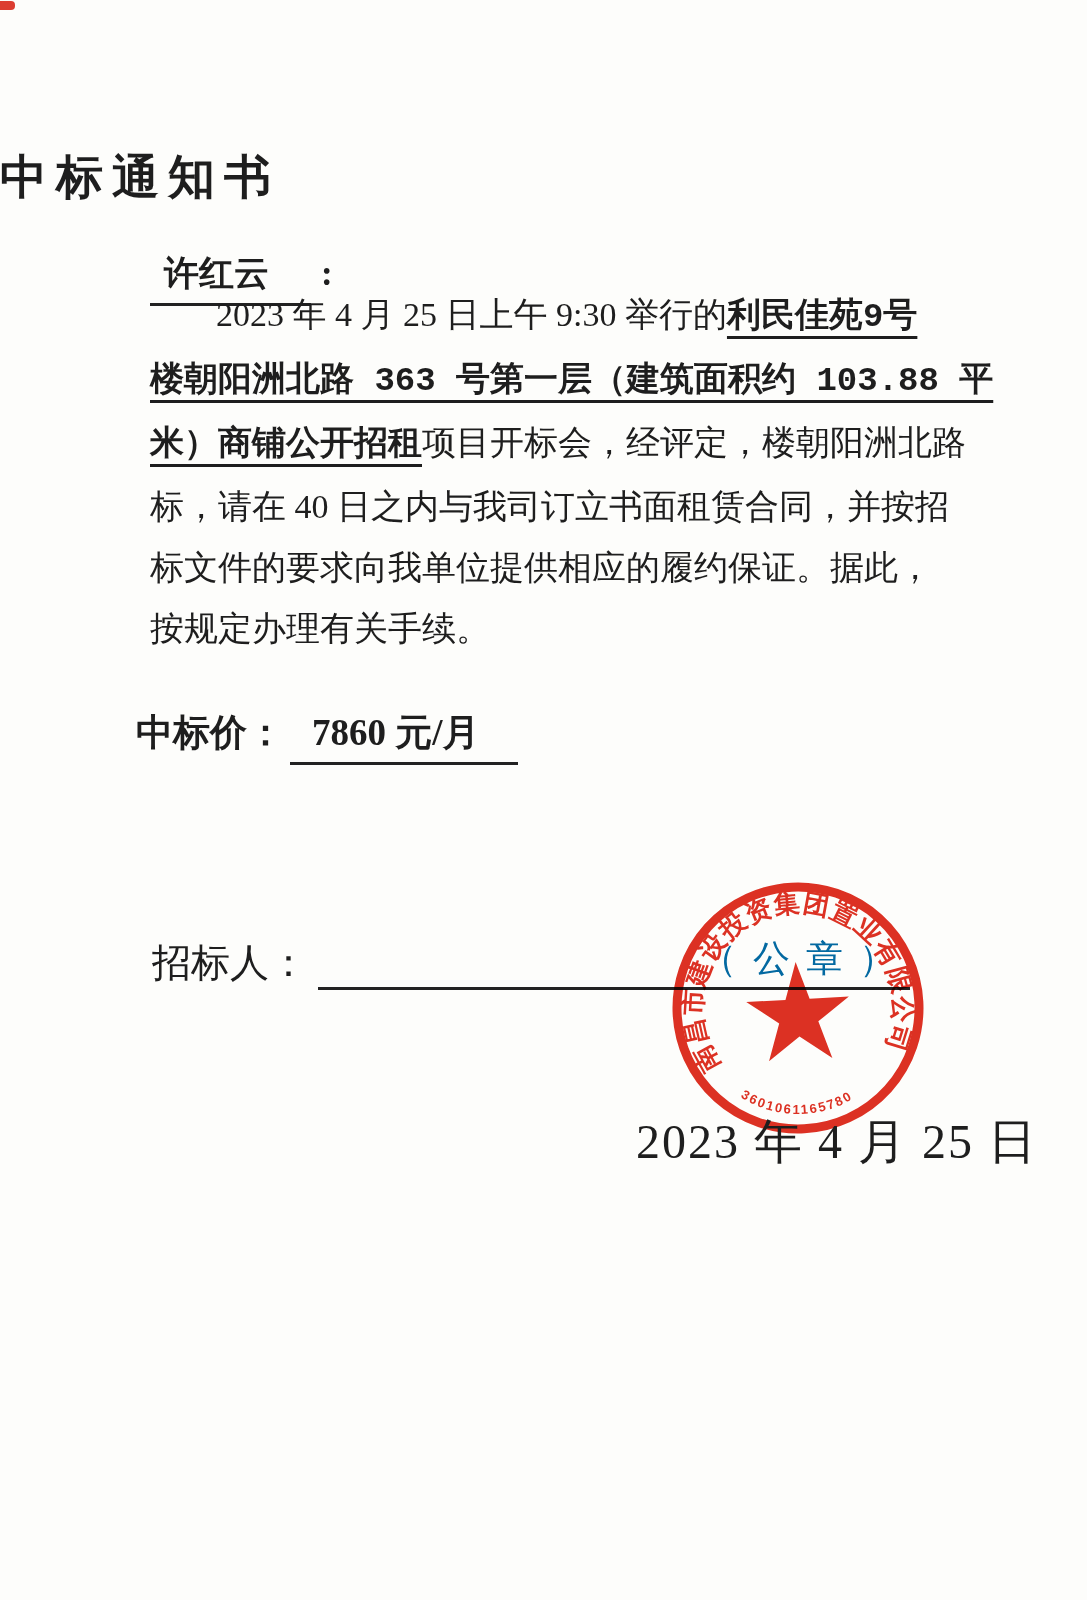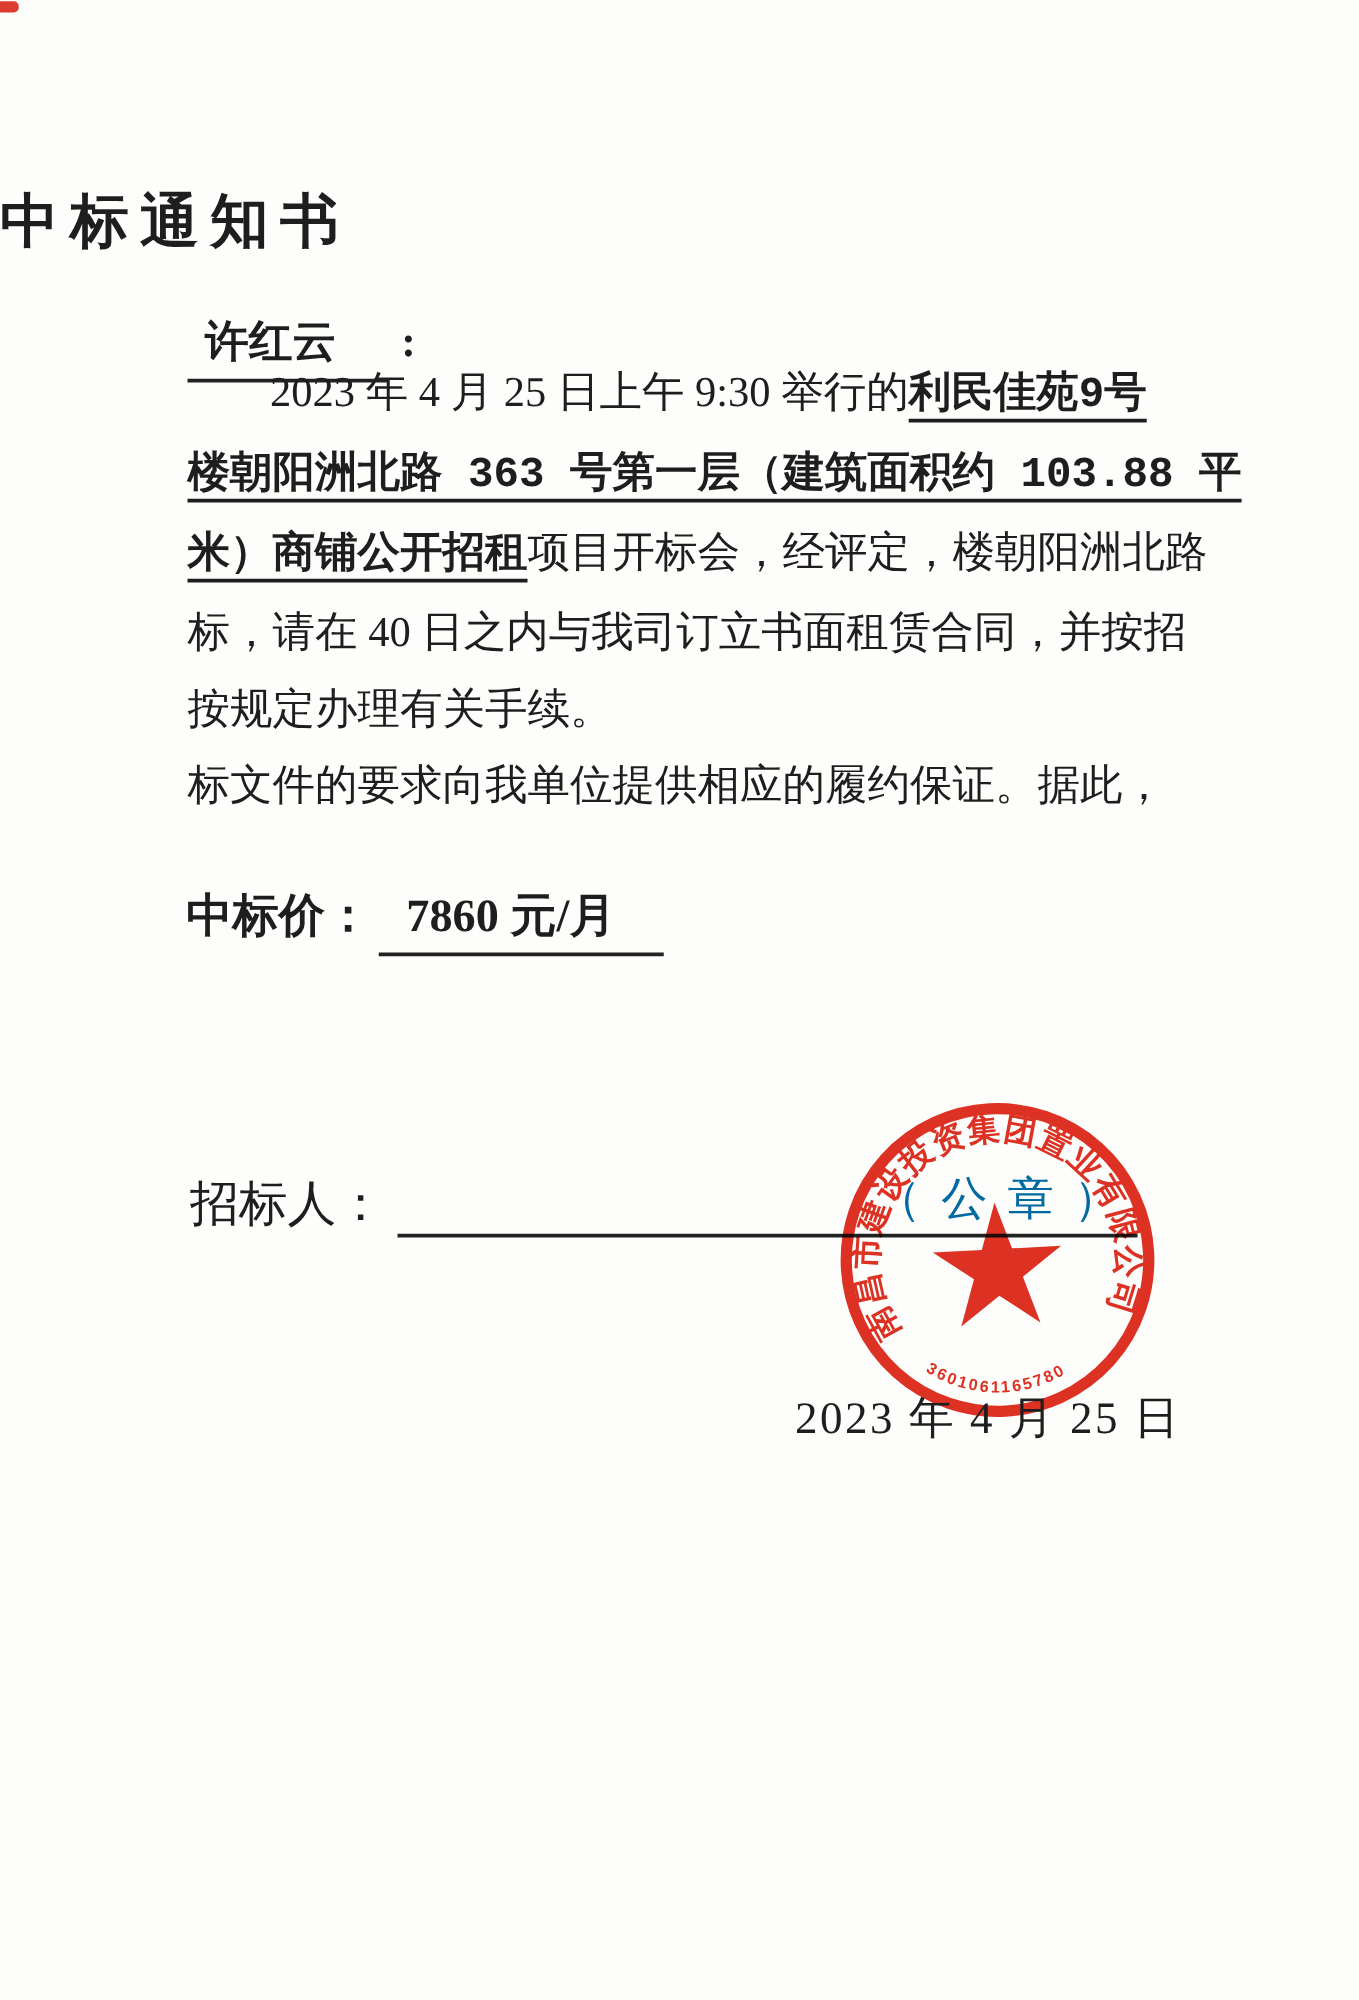--- a/index.html
+++ b/index.html
@@ -35,21 +35,21 @@
   .normal{font-weight:400;}
   .bold-underline{
     font-weight:700;
     text-decoration:underline;
     text-underline-offset:10px;
     text-decoration-thickness:2.5px;
     font-family:Liberation Mono, monospace;
   }
 
   .price-line{
-    position:absolute;top:708px;left:149px;
+    position:absolute;top:708px;left:136px;
     font-size:37px;font-weight:700;
   }
   .price-line .price-value{
     display:inline-block;
     border-bottom:3px solid #222;
     padding:0 38px 4px 22px;
     margin-left:6px;
   }
 
   .bidder-line{
@@ -76,21 +76,21 @@
   }
   .seal text{
     font-family:"Liberation Sans","DejaVu Sans",sans-serif;
     font-weight:700;
   }
   .seal .seal-company{font-size:26px;letter-spacing:1px;}
   .seal .seal-number{font-size:13px;letter-spacing:2px;}
 
   .doc-date{
     position:absolute;top:1110px;left:636px;
-    font-size:36px;letter-spacing:2px;z-index:3;
+    font-size:48px;letter-spacing:2px;z-index:3;
   }
 
   .corner-speck{
     position:absolute;top:1px;left:0;width:15px;height:9px;
     background:#d8281b;border-radius:0 4px 4px 0;opacity:.9;
   }
 </style>
 </head>
 <body>
 
@@ -102,22 +102,22 @@
 
   <div class="addressee">
     <span class="name">许红云</span><span class="colon">:</span>
   </div>
 
   <div class="body-paragraph">
       <div class="body-line indent"><span class="normal">2023 年 4 月 25 日上午 9:30 举行的</span><span class="bold-underline">利民佳苑9号</span></div>
       <div class="body-line"><span class="bold-underline">楼朝阳洲北路 363 号第一层（建筑面积约 103.88 平</span></div>
       <div class="body-line"><span class="bold-underline">米）商铺公开招租</span><span class="normal">项目开标会，经评定，楼朝阳洲北路</span></div>
       <div class="body-line"><span class="normal">标，请在 40 日之内与我司订立书面租赁合同，并按招</span></div>
+      <div class="body-line"><span class="normal">标文件的要求向我单位提供相应的履约保证。据此，</span></div>
       <div class="body-line"><span class="normal">按规定办理有关手续。</span></div>
-      <div class="body-line"><span class="normal">标文件的要求向我单位提供相应的履约保证。据此，</span></div>
     </div>
 
   <div class="price-line">
     <span>中标价：</span><span class="price-value">7860 元/月</span>
   </div>
 
   <div class="bidder-line">
     <span>招标人：</span>
     <span class="blank"></span>
   </div>

